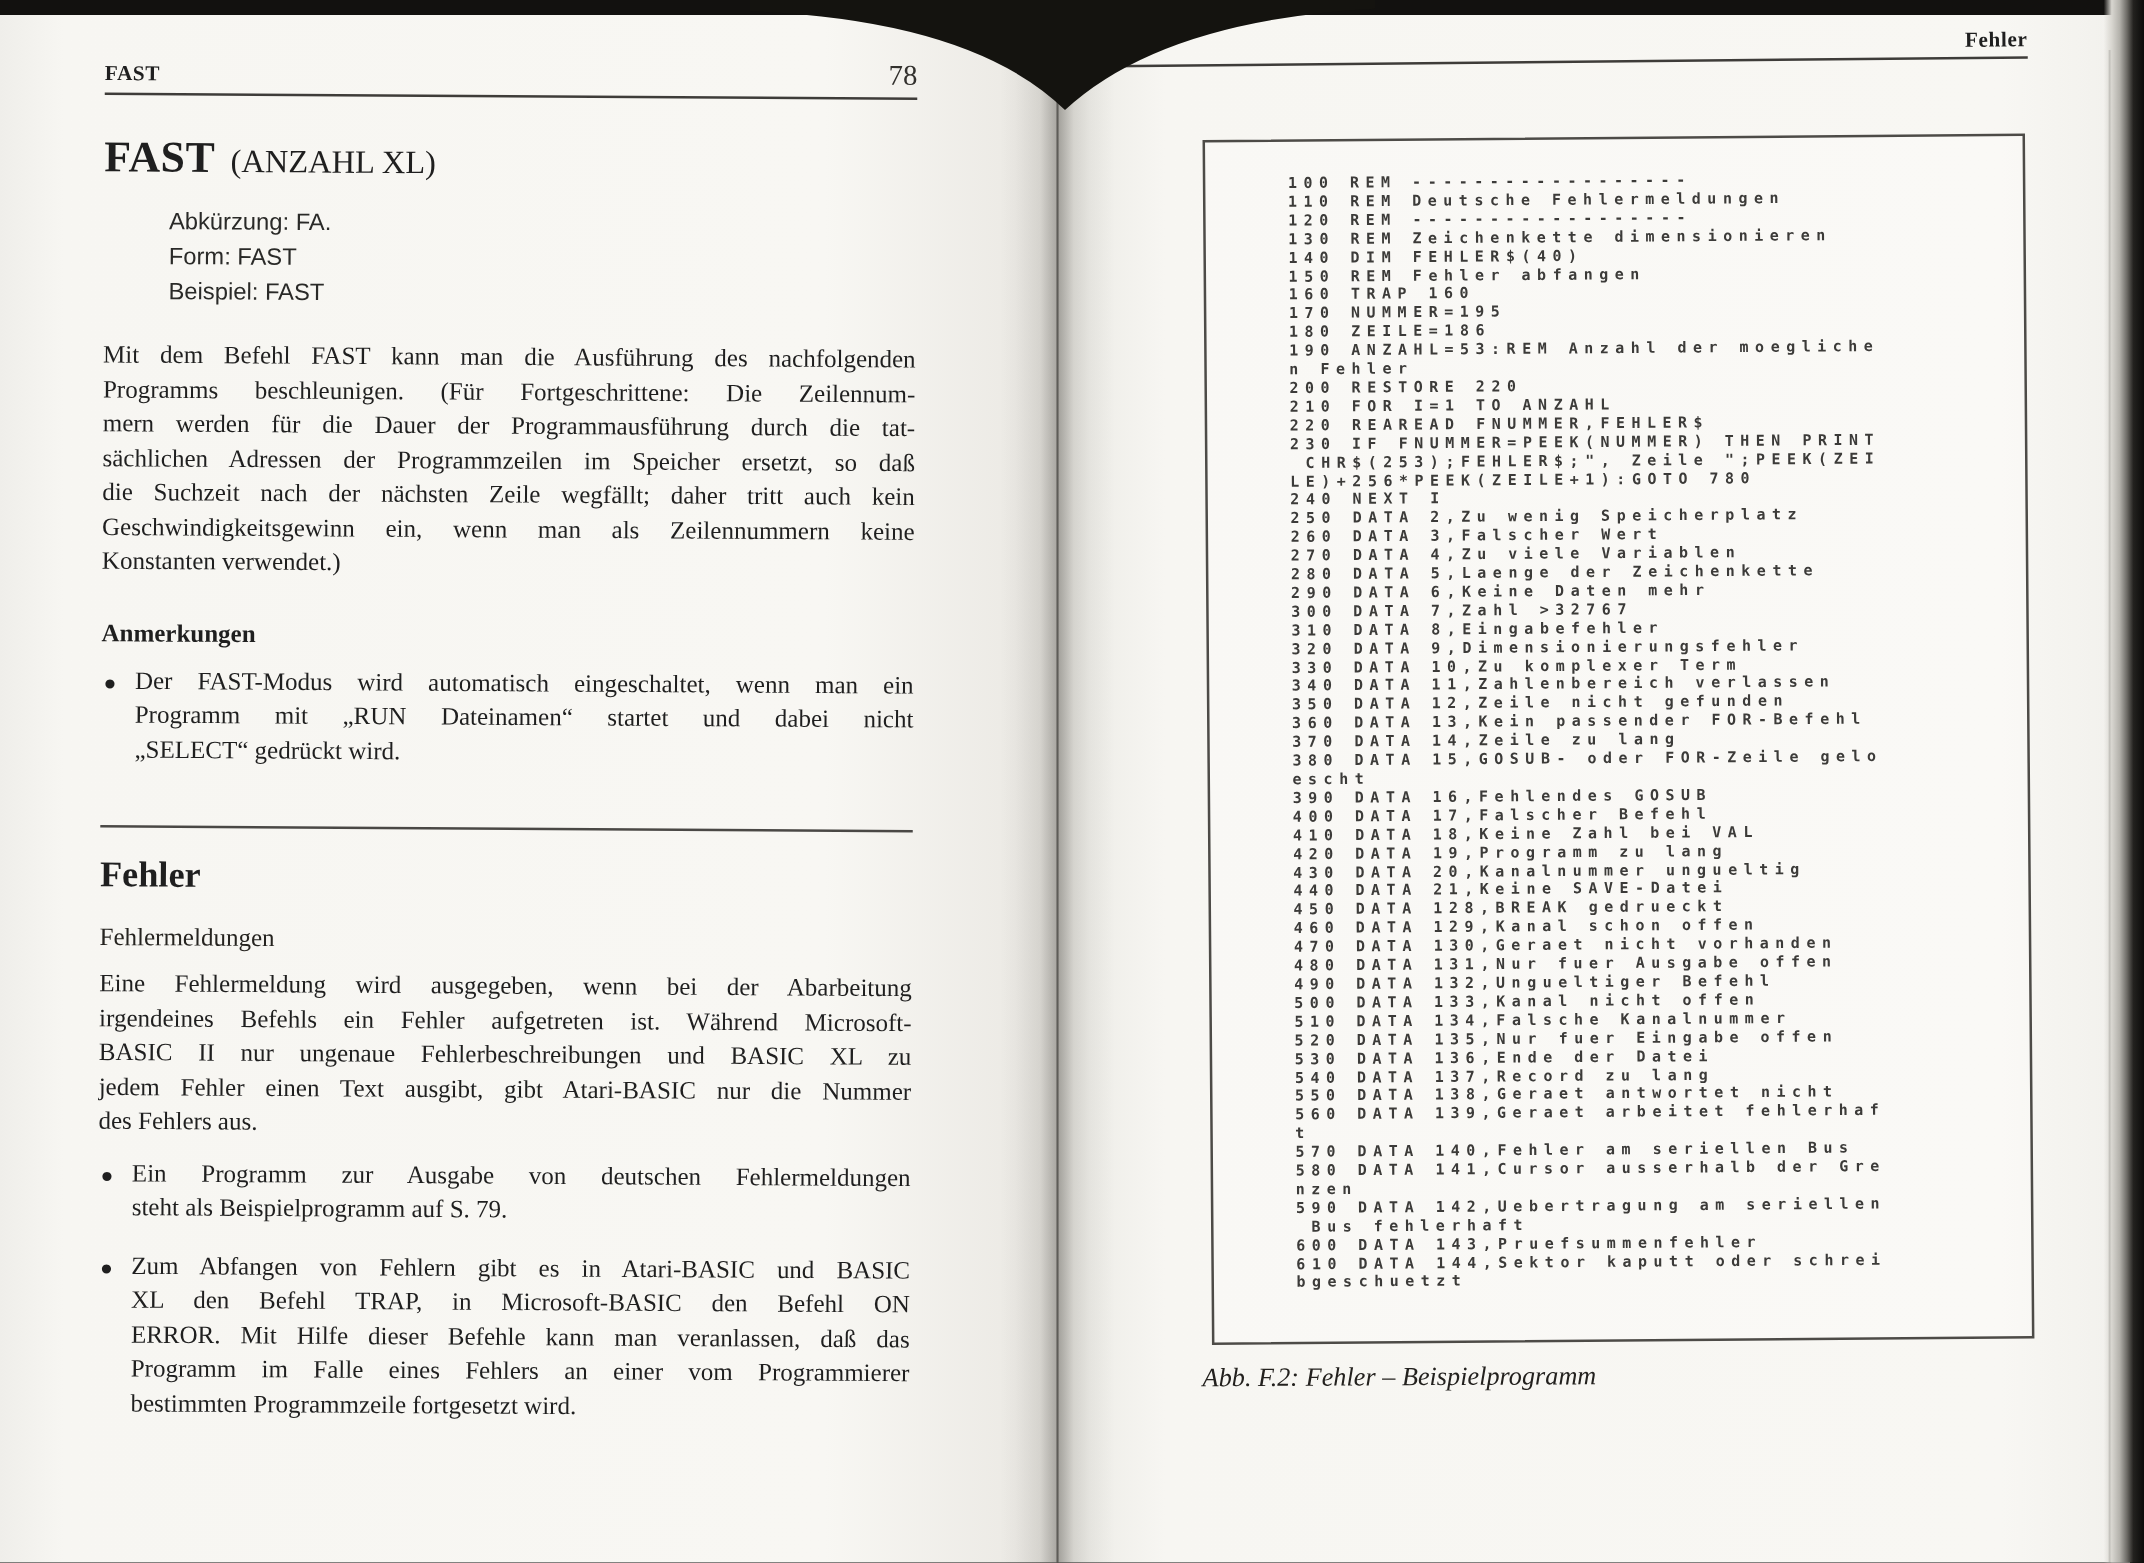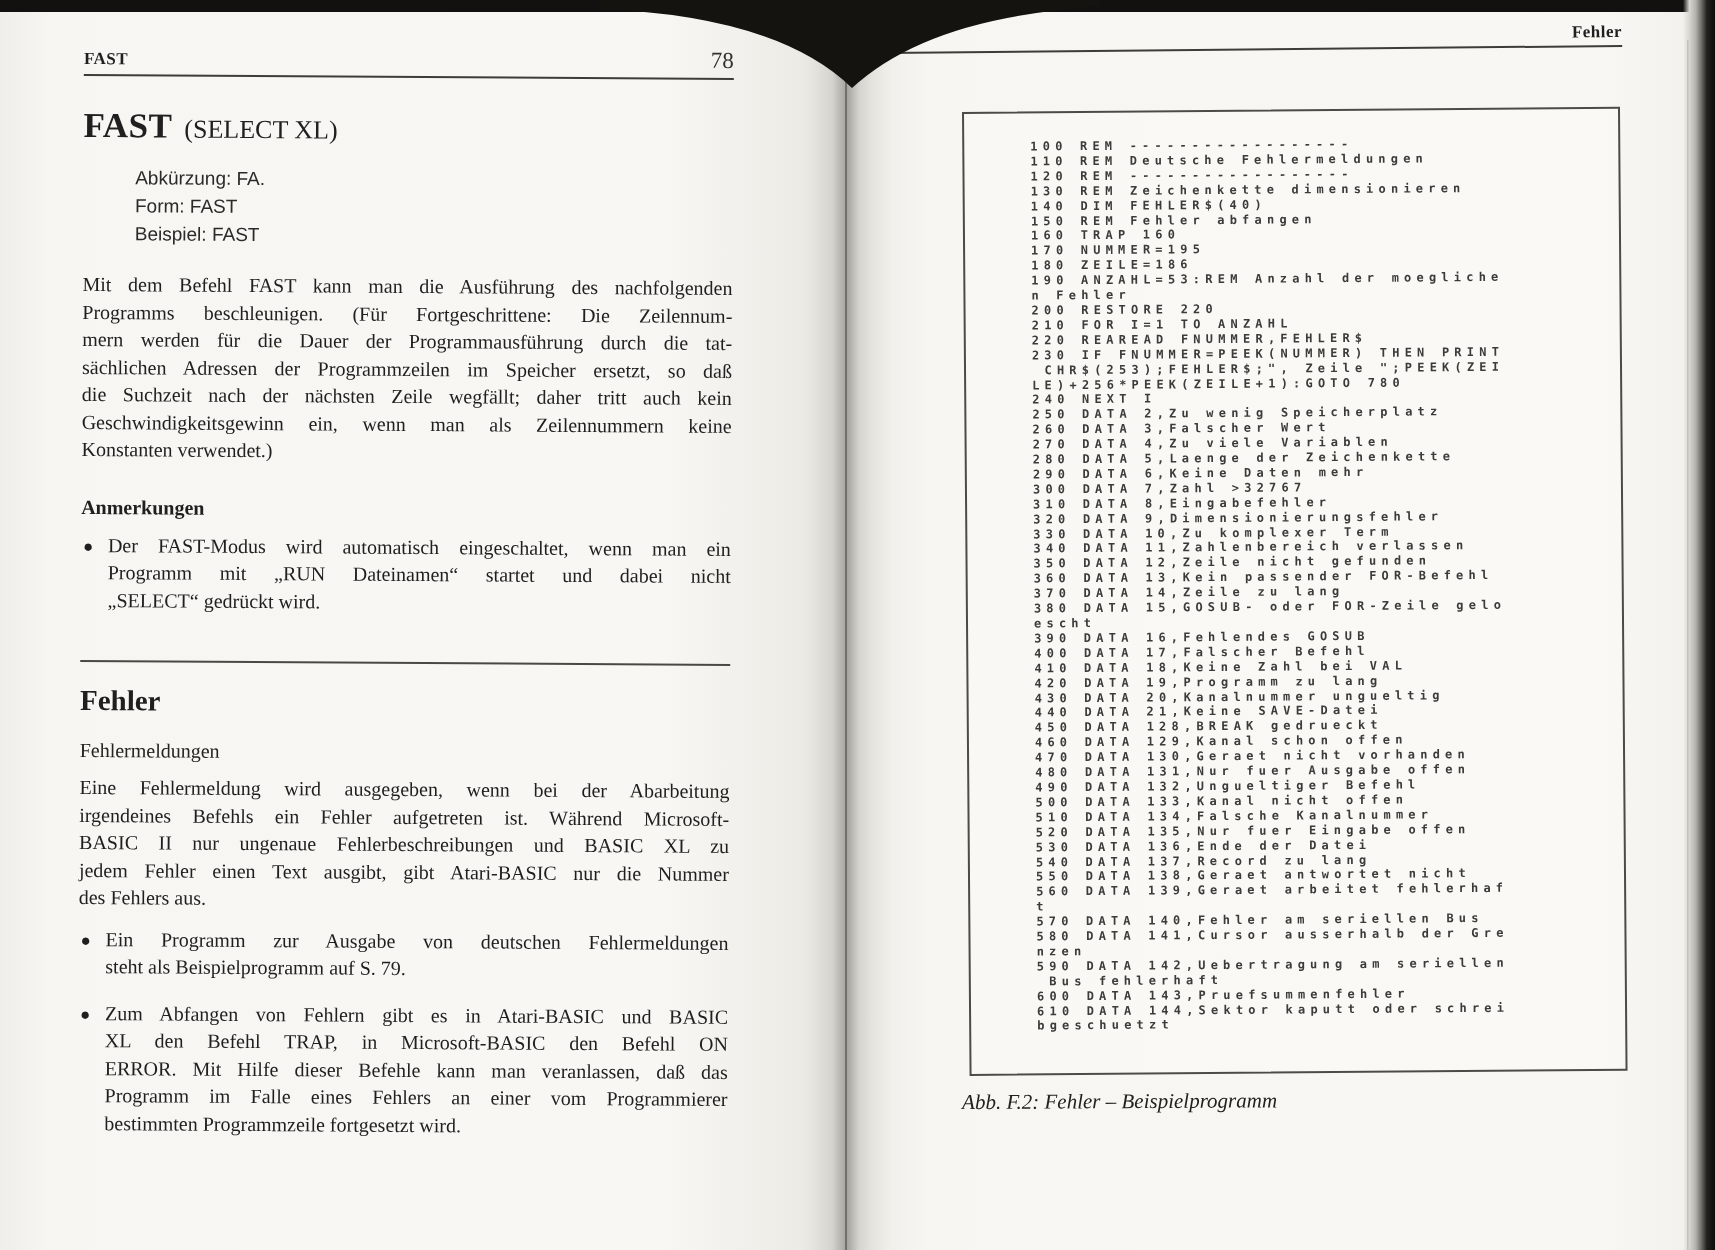--- a/index.html
+++ b/index.html
@@ -89,21 +89,21 @@
     <div class="lp-inner">
 
       <div class="running-head">
         <span class="rh-title">FAST</span>
         <span class="rh-page">78</span>
       </div>
       <div class="head-rule"></div>
 
       <div class="entry-title">
         <span class="main">FAST</span>
-        <span class="suffix">(SELECT XL)</span>
+        <span class="suffix">(ANZAHL XL)</span>
       </div>
 
       <div class="specs">
         <div>Abkürzung: FA.</div>
         <div>Form: FAST</div>
         <div>Beispiel: FAST</div>
       </div>
 
       <div class="para">
           <div class="ln jl">Mit dem Befehl FAST kann man die Ausführung des nachfolgenden</div>

